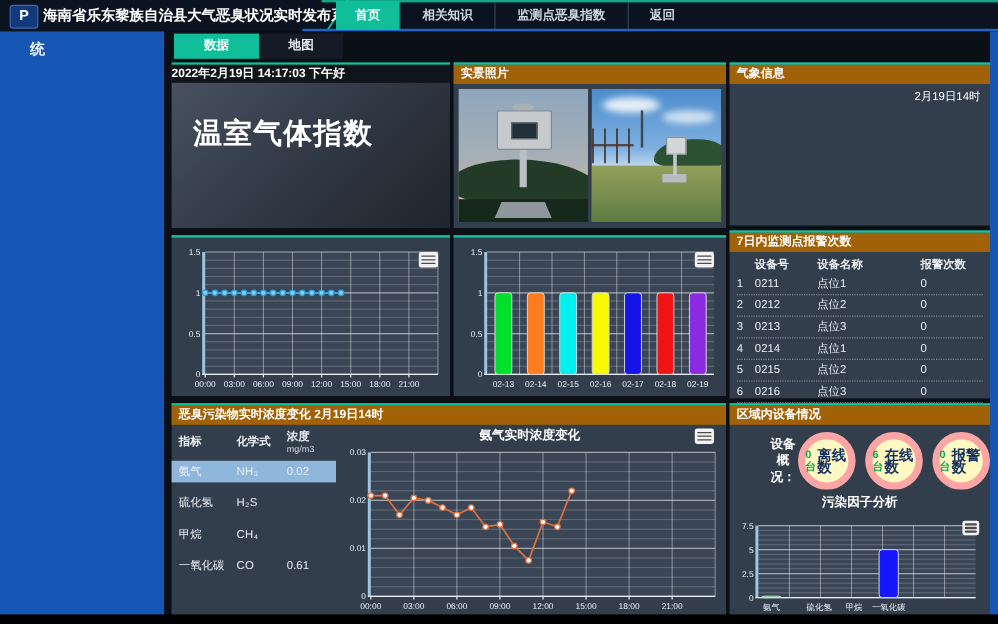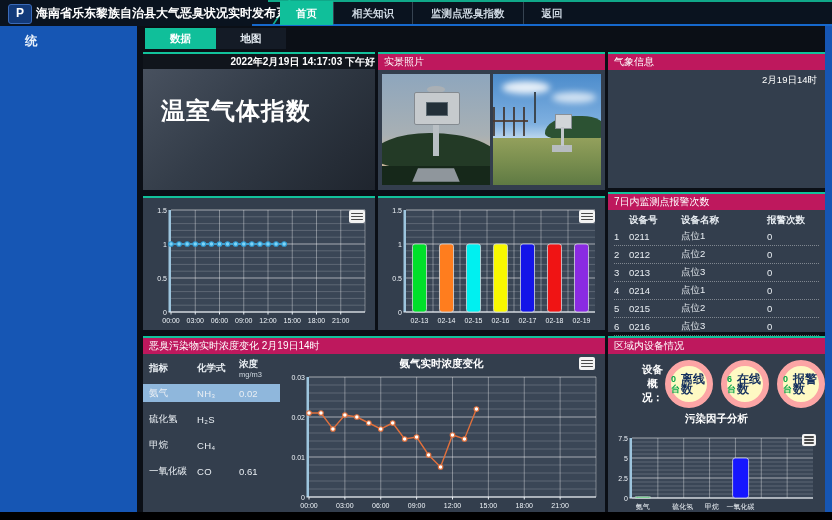--- a/index.html
+++ b/index.html
@@ -28,26 +28,26 @@
   .right-strip{position:absolute;right:0;top:26px;width:7px;height:486px;background:#1656b4;}
 
   
   .tabs{position:absolute;left:145px;top:28px;height:21px;display:flex;z-index:4;}
   .tab{min-width:66px;padding:0 2px;height:21px;line-height:21px;text-align:center;color:#e6edf4;
        font-size:10.5px;font-weight:bold;background:#141b26;cursor:pointer;}
   .tab.active{background:#10bf9a;color:#fff;min-width:67px;}
 
   
   .panel{position:absolute;background:#333e4d;border-top:2px solid #12c39c;box-sizing:border-box;z-index:3;}
-  .panel-header{height:16px;line-height:16px;background:#be185d;color:#fff;font-size:10px;
-                font-weight:normal;padding:0 6px;white-space:nowrap;overflow:hidden;}
+  .panel-header{height:16px;line-height:16px;background:#a16207;color:#fff;font-size:10px;
+                font-weight:bold;padding:0 6px;white-space:nowrap;overflow:hidden;}
 
   .p-greeting{left:143px;top:52px;width:232px;height:138px;border-top:2px solid #12c39c;
               background:linear-gradient(135deg,#4a5361 0%,#333c48 45%,#1f252e 100%);}
-  .date-strip{height:15px;line-height:15px;background:#10151c;text-align:right;color:#fff;
+  .date-strip{height:15px;line-height:15px;background:#10151c;text-align:left;color:#fff;
               font-size:10px;font-weight:bold;}
   .greet-title{color:#fff;font-size:24px;font-weight:bold;padding:26px 0 0 18px;letter-spacing:1px;}
 
   .p-photos{left:378px;top:52px;width:227px;height:138px;}
   .photo-row{display:flex;gap:3px;padding:4px;}
   .photo{position:relative;overflow:hidden;flex:1;height:111px;cursor:pointer;}
   .photo .sky{position:absolute;inset:0;}
   .photo1 .sky{background:linear-gradient(180deg,#8ea6bd 0%,#a8b0b4 55%,#cbb79d 78%,#b7a58e 100%);}
   .photo1 .trees{position:absolute;left:-8%;right:-8%;bottom:13%;height:34%;background:#233a26;
                  border-radius:45% 55% 40% 50%/60% 70% 30% 40%;}

